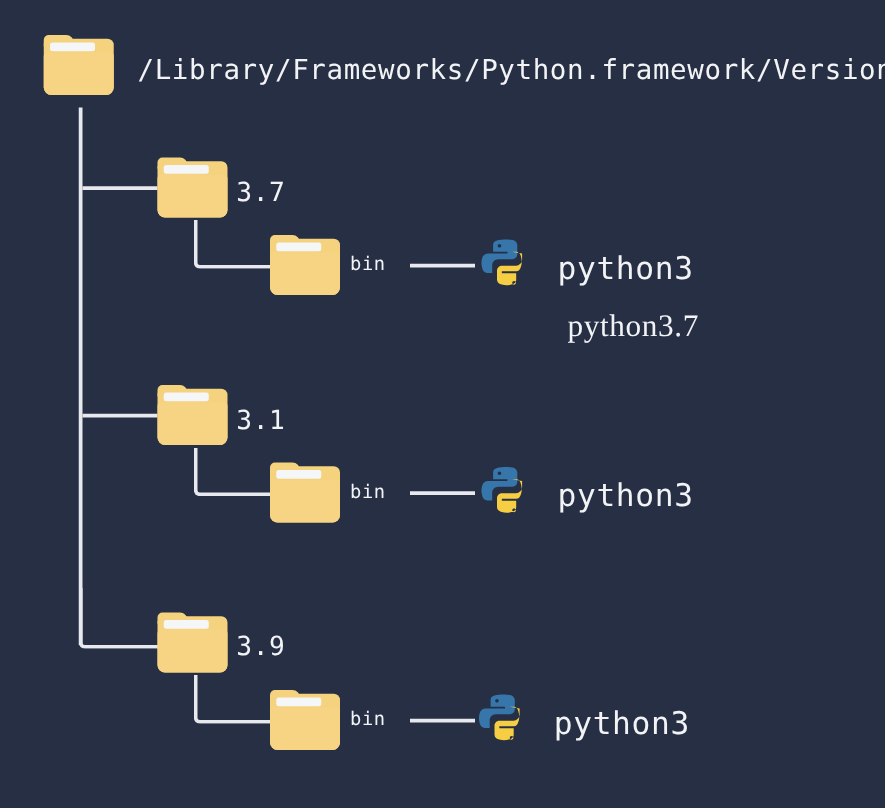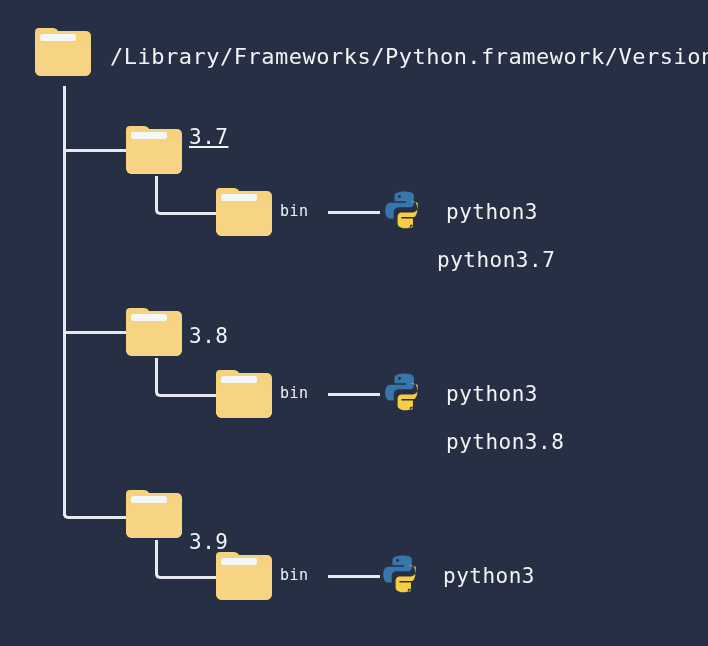--- a/index.html
+++ b/index.html
@@ -83,21 +83,21 @@
   
   .label {
     position: absolute;
     color: #f2f3f5;
     white-space: pre;
     letter-spacing: 0.5px;
   }
   .root-label  { font-size: 22px; }
   .ver-label   { font-size: 21px; }
   .bin-label   { font-size: 15px; }
-  .py-label    { font-size: 21px; }
+  .py-label    { font-size: 25px; }
 </style>
 </head>
 <body>
 
 <div id="diagram">
 
   <div class="folder" style="left:35px; top:28px;">
     <div class="back"></div>
     <div class="tab"></div>
     <div class="sheet"></div>
@@ -110,21 +110,21 @@
   <div class="elbow" style="left:63px; top:470px; width:62px; height:46px;"></div>
 
   <div class="line h-line" style="left:66px; top:149px; width:60px;"></div>
 
   <div class="folder" style="left:126px; top:126px;">
     <div class="back"></div>
     <div class="tab"></div>
     <div class="sheet"></div>
     <div class="front"></div>
   </div>
-  <div class="label ver-label" style="left:189px; top:125px;text-decoration:underline;">3.7</div>
+  <div class="label ver-label" style="left:189px; top:142px;">3.7</div>
 
   <div class="elbow" style="left:155px; top:176px; width:60px; height:36px;"></div>
 
   <div class="folder" style="left:216px; top:188px;">
     <div class="back"></div>
     <div class="tab"></div>
     <div class="sheet"></div>
     <div class="front"></div>
   </div>
   <div class="label bin-label" style="left:280px; top:202px;">bin</div>
@@ -132,31 +132,31 @@
   <div class="line h-line" style="left:328px; top:211px; width:52px;"></div>
 
   <div class="pylogo" style="left:384px; top:190px;">
     <svg viewBox="0 0 110 110" xmlns="http://www.w3.org/2000/svg">
       <path fill="#3776ab" d="M54.5 4c-8.4 0-15.7.7-20.6 2-4.9 1.3-7.7 4-7.7 9.2v13.1h28.7v3.6H16.3c-5.6 0-10.5 3.4-12 9.8-1.8 7.3-1.9 11.9 0 19.5 1.4 5.7 4.6 9.8 10.2 9.8h9.9V55.3c0-6.4 5.5-12 12-12h28.6c5.3 0 9.6-4.4 9.6-9.8V15.2c0-5.2-4.4-9.1-9.6-10C61.6 4.5 58 4 54.5 4zM39 12.8c2 0 3.6 1.7 3.6 3.7 0 2-1.6 3.6-3.6 3.6-2.1 0-3.7-1.6-3.7-3.6 0-2 1.6-3.7 3.7-3.7z"></path>
       <path fill="#f5ce43" d="M84.2 31.9V44c0 6.7-5.7 12.3-12 12.3H43.6c-5.2 0-9.6 4.5-9.6 9.8v18.3c0 5.2 4.5 8.3 9.6 9.8 6.1 1.8 11.9 2.1 19.2 0 4.8-1.4 9.6-4.2 9.6-9.8V71.3H43.7v-3.6h28.7c5.6 0 7.7-3.9 9.6-9.8 2-6 1.9-11.8 0-19.5-1.4-5.6-4-9.8-9.6-9.8h-8.2zM68.1 87c2.1 0 3.7 1.6 3.7 3.6 0 2.1-1.6 3.7-3.7 3.7-2 0-3.6-1.6-3.6-3.7 0-2 1.6-3.6 3.6-3.6z"></path>
     </svg>
   </div>
 
   <div class="label py-label" style="left:446px; top:200px;">python3</div>
-  <div class="label py-label" style="left:437px; top:248px;">python3.7</div>
+  <div class="label py-label" style="left:454px; top:248px;font-family:Liberation Serif, serif;">python3.7</div>
 
   <div class="line h-line" style="left:66px; top:331px; width:60px;"></div>
 
   <div class="folder" style="left:126px; top:308px;">
     <div class="back"></div>
     <div class="tab"></div>
     <div class="sheet"></div>
     <div class="front"></div>
   </div>
-  <div class="label ver-label" style="left:189px; top:324px;">3.8</div>
+  <div class="label ver-label" style="left:189px; top:324px;">3.1</div>
 
   <div class="elbow" style="left:155px; top:358px; width:60px; height:36px;"></div>
 
   <div class="folder" style="left:216px; top:370px;">
     <div class="back"></div>
     <div class="tab"></div>
     <div class="sheet"></div>
     <div class="front"></div>
   </div>
   <div class="label bin-label" style="left:280px; top:384px;">bin</div>
@@ -164,29 +164,28 @@
   <div class="line h-line" style="left:328px; top:393px; width:52px;"></div>
 
   <div class="pylogo" style="left:384px; top:372px;">
     <svg viewBox="0 0 110 110" xmlns="http://www.w3.org/2000/svg">
       <path fill="#3776ab" d="M54.5 4c-8.4 0-15.7.7-20.6 2-4.9 1.3-7.7 4-7.7 9.2v13.1h28.7v3.6H16.3c-5.6 0-10.5 3.4-12 9.8-1.8 7.3-1.9 11.9 0 19.5 1.4 5.7 4.6 9.8 10.2 9.8h9.9V55.3c0-6.4 5.5-12 12-12h28.6c5.3 0 9.6-4.4 9.6-9.8V15.2c0-5.2-4.4-9.1-9.6-10C61.6 4.5 58 4 54.5 4zM39 12.8c2 0 3.6 1.7 3.6 3.7 0 2-1.6 3.6-3.6 3.6-2.1 0-3.7-1.6-3.7-3.6 0-2 1.6-3.7 3.7-3.7z"></path>
       <path fill="#f5ce43" d="M84.2 31.9V44c0 6.7-5.7 12.3-12 12.3H43.6c-5.2 0-9.6 4.5-9.6 9.8v18.3c0 5.2 4.5 8.3 9.6 9.8 6.1 1.8 11.9 2.1 19.2 0 4.8-1.4 9.6-4.2 9.6-9.8V71.3H43.7v-3.6h28.7c5.6 0 7.7-3.9 9.6-9.8 2-6 1.9-11.8 0-19.5-1.4-5.6-4-9.8-9.6-9.8h-8.2zM68.1 87c2.1 0 3.7 1.6 3.7 3.6 0 2.1-1.6 3.7-3.7 3.7-2 0-3.6-1.6-3.6-3.7 0-2 1.6-3.6 3.6-3.6z"></path>
     </svg>
   </div>
 
   <div class="label py-label" style="left:446px; top:382px;">python3</div>
-  <div class="label py-label" style="left:446px; top:430px;">python3.8</div>
 
   <div class="folder" style="left:126px; top:490px;">
     <div class="back"></div>
     <div class="tab"></div>
     <div class="sheet"></div>
     <div class="front"></div>
   </div>
-  <div class="label ver-label" style="left:189px; top:530px;">3.9</div>
+  <div class="label ver-label" style="left:189px; top:505px;">3.9</div>
 
   <div class="elbow" style="left:155px; top:540px; width:60px; height:36px;"></div>
 
   <div class="folder" style="left:216px; top:552px;">
     <div class="back"></div>
     <div class="tab"></div>
     <div class="sheet"></div>
     <div class="front"></div>
   </div>
   <div class="label bin-label" style="left:280px; top:566px;">bin</div>

